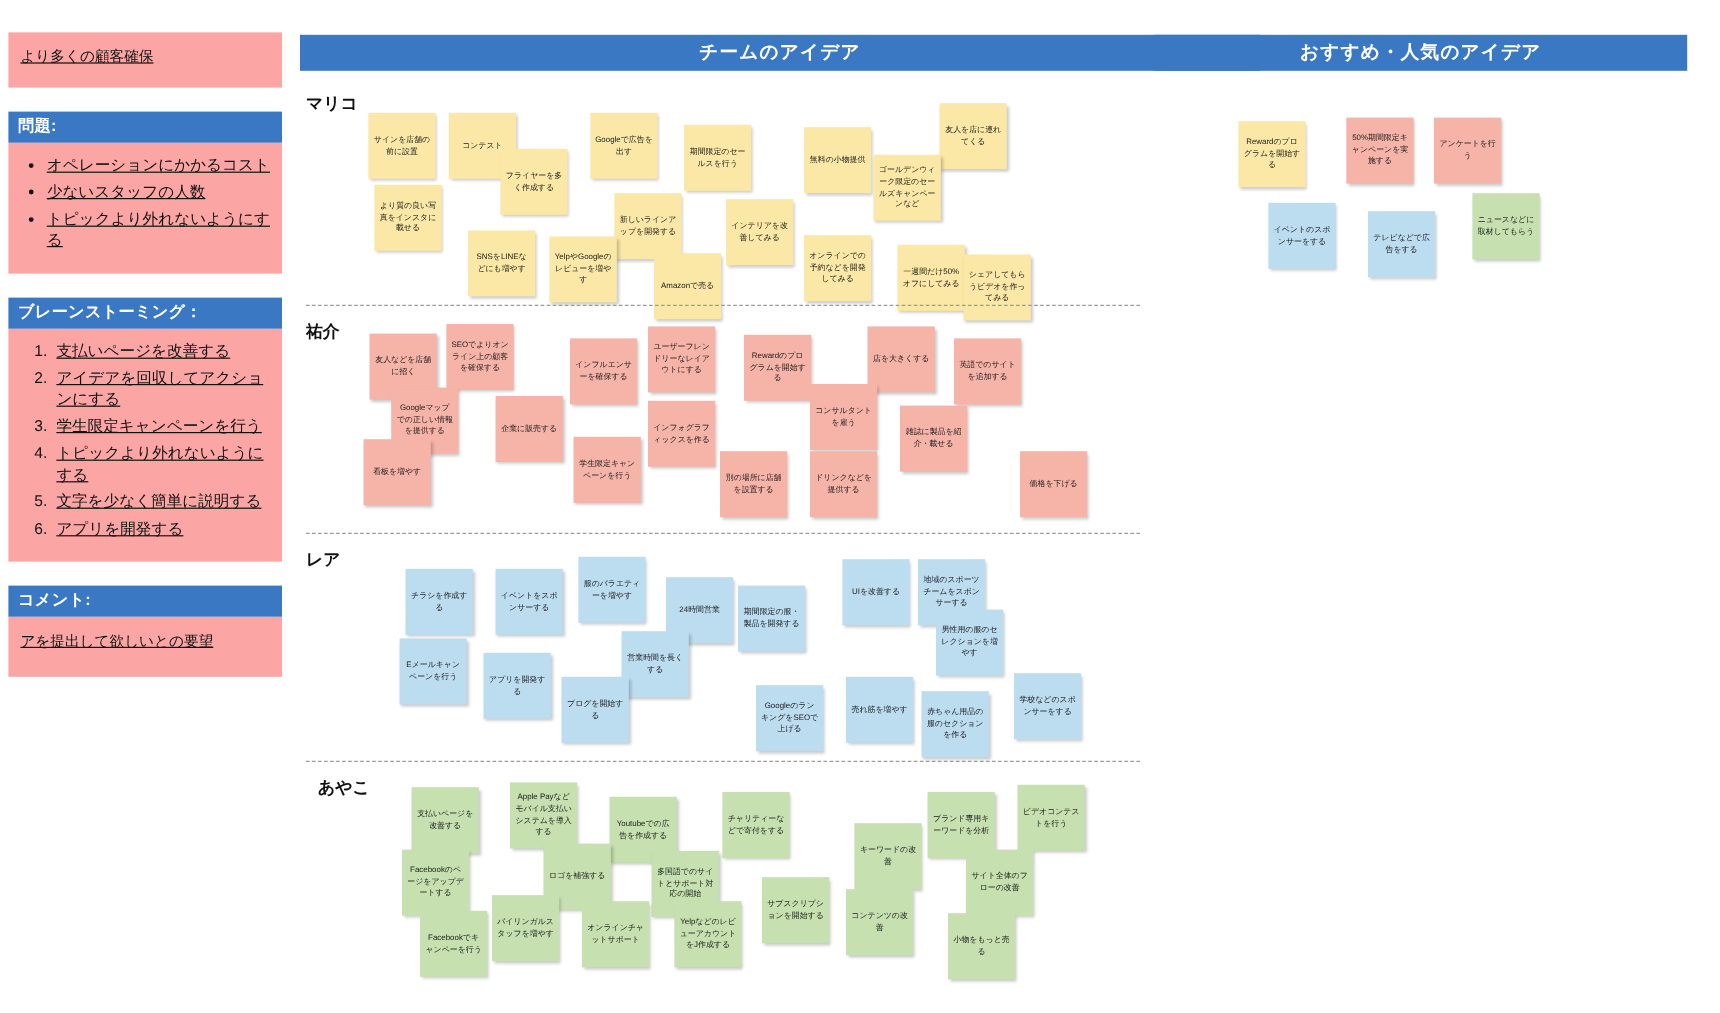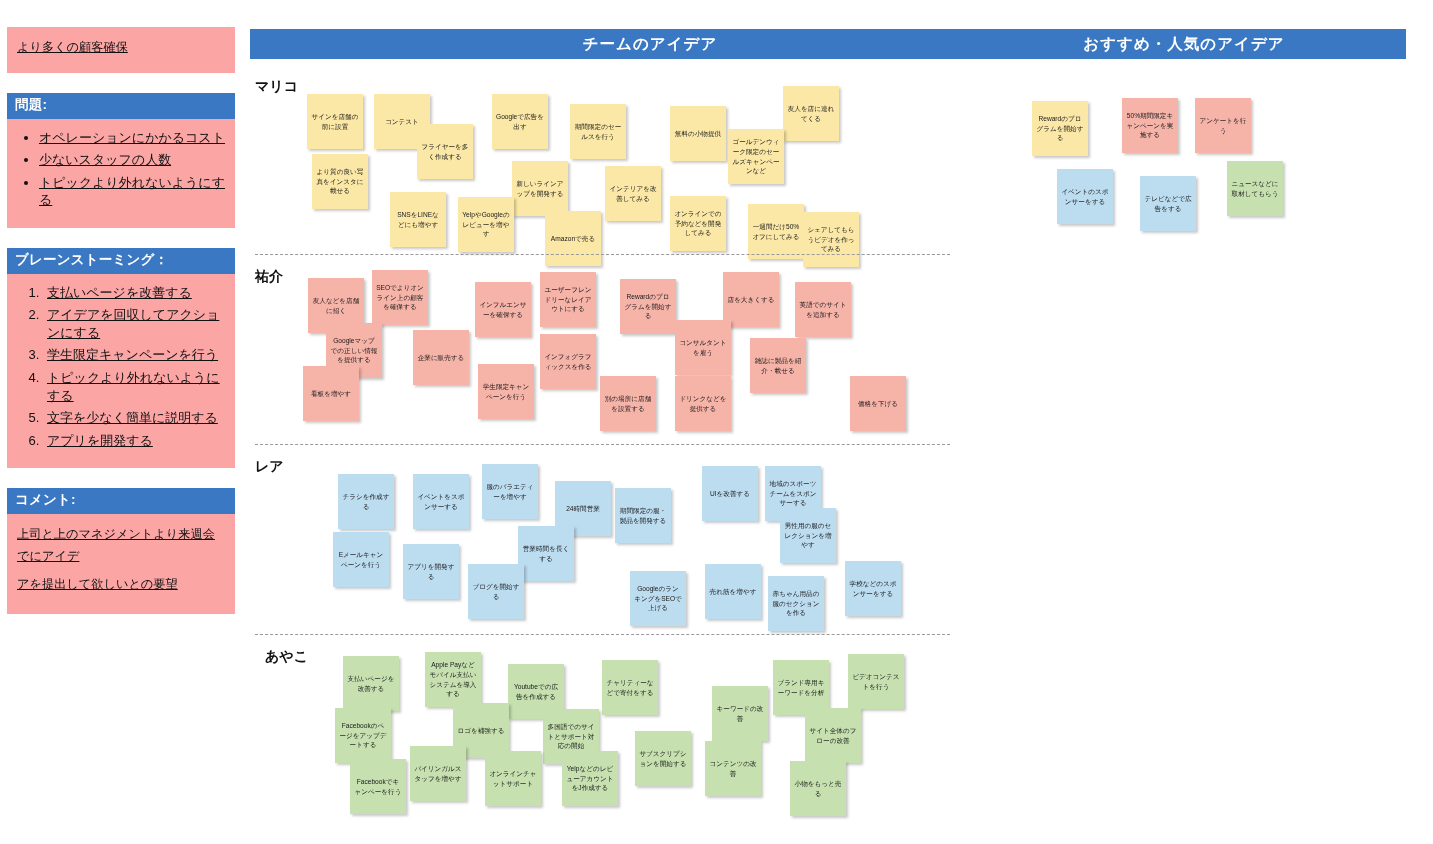--- a/index.html
+++ b/index.html
@@ -147,21 +147,20 @@
         <li>トピックより外れないようにする</li>
         <li>文字を少なく簡単に説明する</li>
         <li>アプリを開発する</li>
       </ol>
     </div>
   </div>
 
   <div class="panel">
     <div class="panel-header">コメント:</div>
     <div class="panel-body tight">
-      <p>上司と上のマネジメントより来週会でにアイデ</p>
       <p>アを提出して欲しいとの要望</p>
     </div>
   </div>
 
 </div>
 
 <div class="board-header" id="team-header">チームのアイデア</div>
 <div class="board" id="team-board">
     <div class="group-label" style="left: 5px; top: 2px;">マリコ</div>
     <div class="note yellow" style="left: 57px; top: 18px; width: 56px; height: 55px;">

